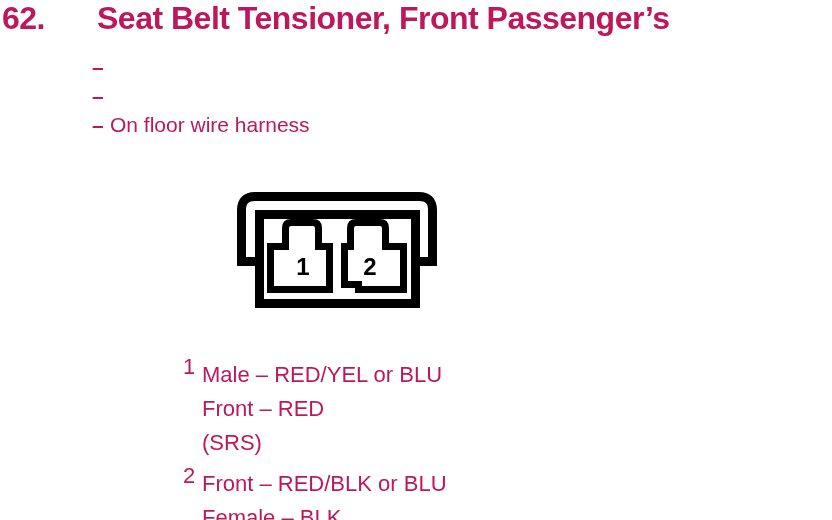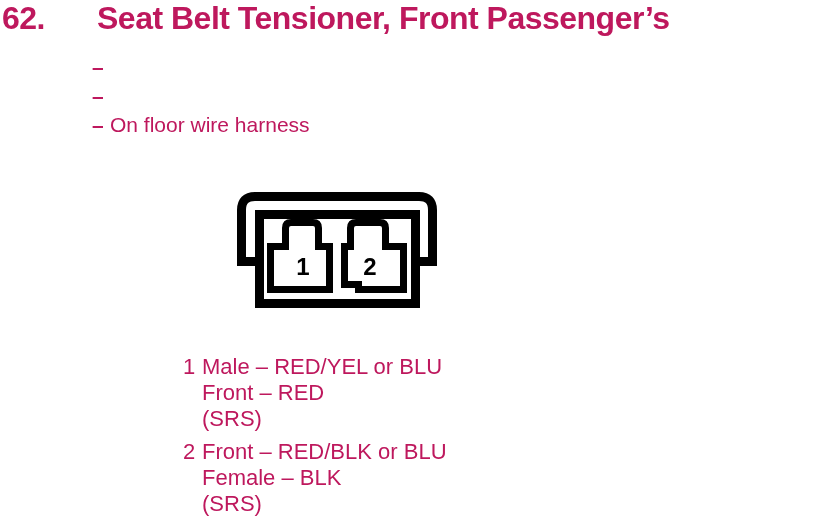--- a/index.html
+++ b/index.html
@@ -87,20 +87,21 @@
   .legend-item {
     display: flex;
     margin-bottom: 7px;
   }
   .legend-num {
     width: 19px;
     flex: 0 0 19px;
   }
   .legend-lines div {
     white-space: nowrap;
+    margin-top: 8px;
   }
 </style>
 </head>
 <body>
 
 <div class="page">
 
   <span class="item-no">62.</span>
   <h1 class="title">Seat Belt Tensioner, Front Passenger’s</h1>
 

